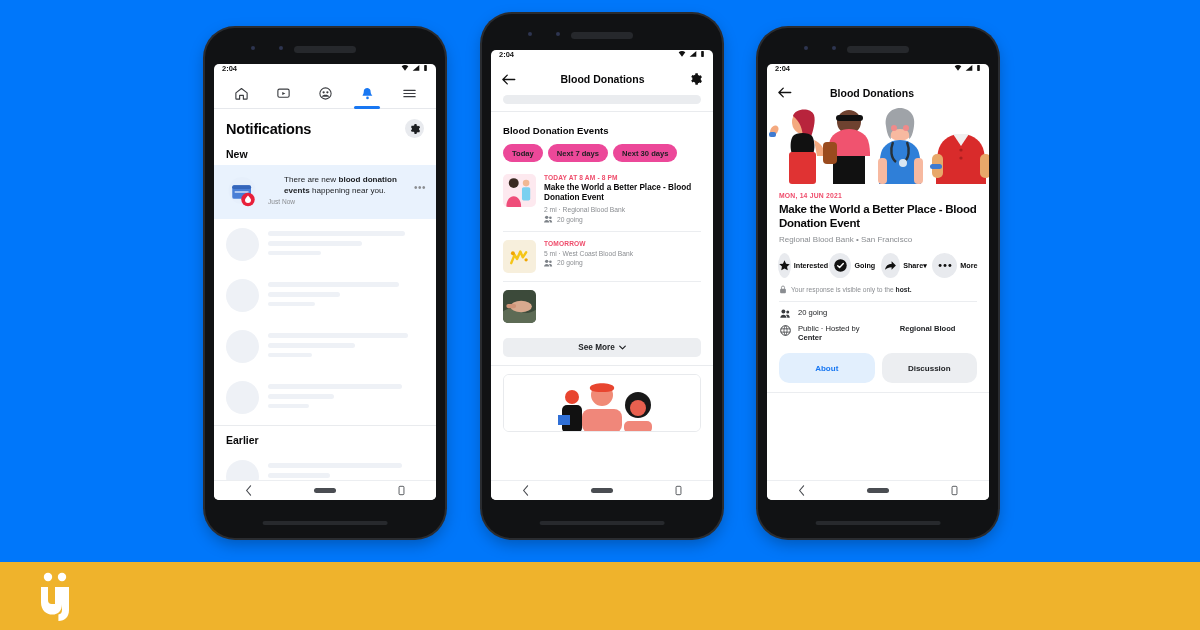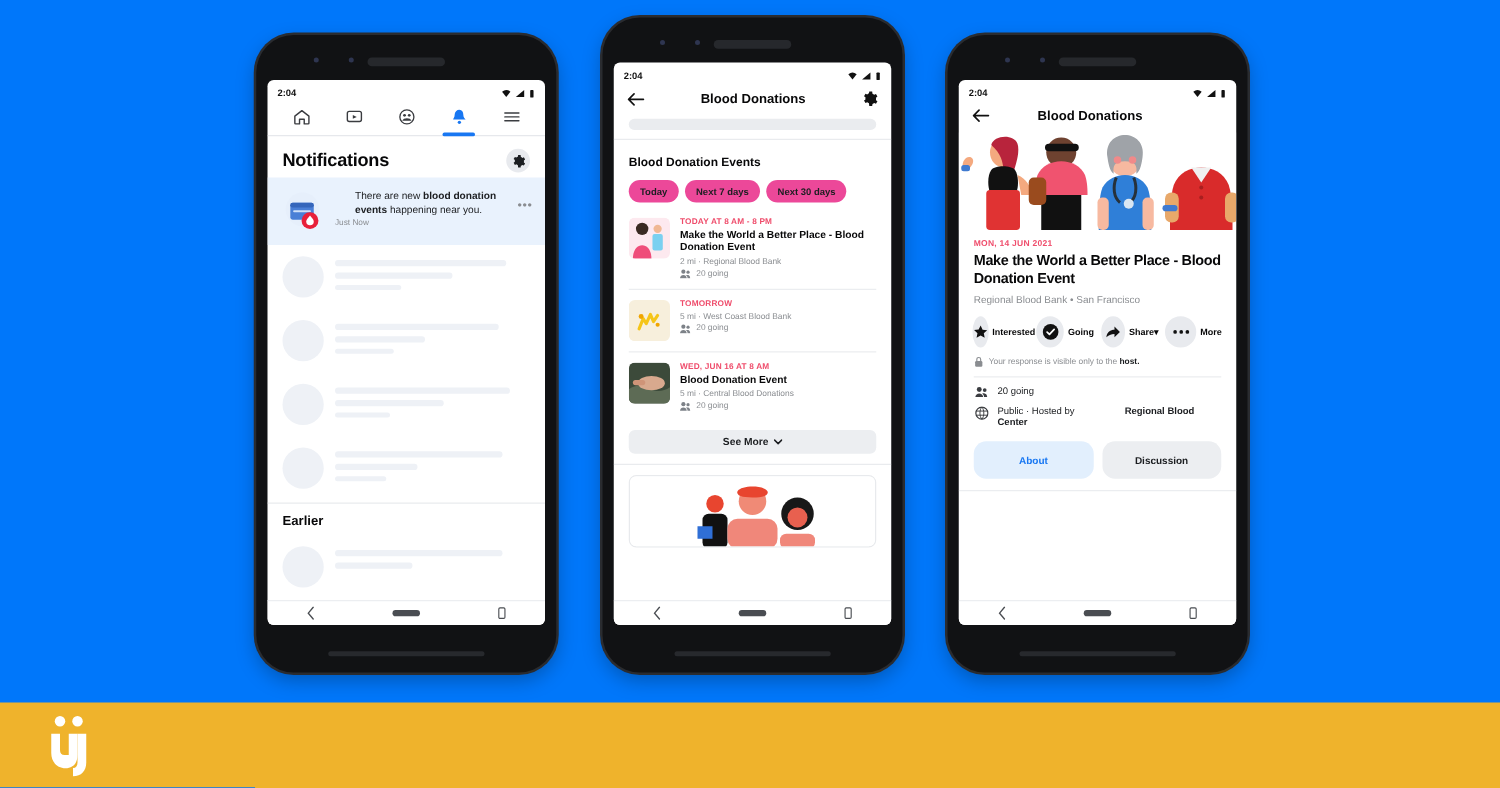--- a/index.html
+++ b/index.html
@@ -39,21 +39,21 @@
     position: absolute; left: 9px; right: 9px; top: 36px; bottom: 38px;
     background: #ffffff; border-radius: 5px; overflow: hidden;
   }
 
   #phone1 { left: 205px; top: 28px; width: 240px; height: 510px; }
   #phone2 { left: 482px; top: 14px; width: 240px; height: 524px; }
   #phone3 { left: 758px; top: 28px; width: 240px; height: 510px; }
 
   
   .statusbar {
-    height: 15px; display: flex; align-items: flex-end; justify-content: space-between;
+    height: 15px; display: flex; align-items: flex-start; justify-content: space-between;
     padding: 0 8px; font-size: 7.5px; color: #111; font-weight: 600;
   }
   .status-icons { display: flex; align-items: center; gap: 3px; }
   .si { display: block; }
 
   
   .fbtabs {
     display: flex; align-items: center; justify-content: space-around;
     height: 30px; border-bottom: 1px solid #e6e8ec; padding: 0 6px;
     position: relative;
@@ -226,20 +226,21 @@
 
     <div class="page-title-row">
       <div class="page-title">Notifications</div>
       <div class="gear-circle">
         <svg width="12" height="12" viewBox="0 0 24 24">
             <path fill="#1c1e21" d="M12 8.6A3.4 3.4 0 1 0 12 15.4 3.4 3.4 0 0 0 12 8.6zm8.3 3.4c0-.5 0-1-.1-1.4l2-1.6-2-3.4-2.4 1a7.7 7.7 0 0 0-2.4-1.4L15 2h-4l-.4 2.6a7.7 7.7 0 0 0-2.4 1.4l-2.4-1-2 3.4 2 1.6a9 9 0 0 0 0 2.9l-2 1.6 2 3.4 2.4-1c.7.6 1.5 1 2.4 1.4L11 22h4l.4-2.7c.9-.3 1.7-.8 2.4-1.4l2.4 1 2-3.4-2-1.6c.1-.4.1-.9.1-1.4z"></path>
           </svg>
       </div>
     </div>
 
+    <div class="section-head">New</div>
 
     <div class="notif-card">
       <div class="notif-icon-wrap">
         <svg width="36" height="36" viewBox="0 0 48 48">
           <circle cx="24" cy="22" r="18" fill="#e6effb"></circle>
           <rect x="11" y="15" width="25" height="18" rx="2.5" fill="#4a7fd6"></rect>
           <rect x="11" y="15" width="25" height="5" rx="2.5" fill="#3566bb"></rect>
           <rect x="14" y="23" width="19" height="2" rx="1" fill="#cfe0f7"></rect>
           <circle cx="32" cy="34" r="9" fill="#e8203a"></circle>
           <path d="M32 28.5c2.6 3 4 4.7 4 6.3a4 4 0 0 1-8 0c0-1.6 1.4-3.3 4-6.3z" fill="#fff"></path>
@@ -405,34 +406,20 @@
     <div class="ev-div"></div>
 
     <div class="event-row">
       <div class="event-thumb">
         <svg width="33" height="33" viewBox="0 0 40 40">
           <rect width="40" height="40" fill="#3c4a3a"></rect>
           <path d="M0 26c8-6 16-4 22 0 5 3 12 2 18-2v16H0z" fill="#5d6b55"></path>
           <ellipse cx="22" cy="20" rx="13" ry="7" fill="#d8a98e"></ellipse>
           <rect x="4" y="17" width="12" height="5" rx="2.5" fill="#cf9478"></rect>
         </svg>
-      </div>
-      <div class="event-body">
-        <div class="event-when">WED, JUN 16 AT 8 AM</div>
-        <div class="event-name">Blood Donation Event</div>
-        <div class="event-meta">5 mi · Central Blood Donations</div>
-        <div class="event-going">
-          <svg width="9" height="8" viewBox="0 0 14 12">
-              <circle cx="4.2" cy="3.4" r="2.6" fill="#7d8288"></circle>
-              <circle cx="10" cy="4" r="2" fill="#7d8288"></circle>
-              <path d="M0 11.5c.4-2.6 2-3.9 4.2-3.9s3.8 1.3 4.2 3.9z" fill="#7d8288"></path>
-              <path d="M9.4 11.5c-.2-1.9-.9-3-2-3.6.7-.4 1.5-.4 2.6-.2 1.6.3 2.5 1.6 2.7 3.8z" fill="#7d8288"></path>
-            </svg>
-          <span>20 going</span>
-        </div>
       </div>
     </div>
 
     <div class="seemore">
       <span>See More</span>
       <svg width="7" height="5" viewBox="0 0 10 7">
           <path d="M1 1.5L5 5.5 9 1.5" fill="none" stroke="#1c1e21" stroke-width="1.7" stroke-linecap="round" stroke-linejoin="round"></path>
         </svg>
     </div>
 

